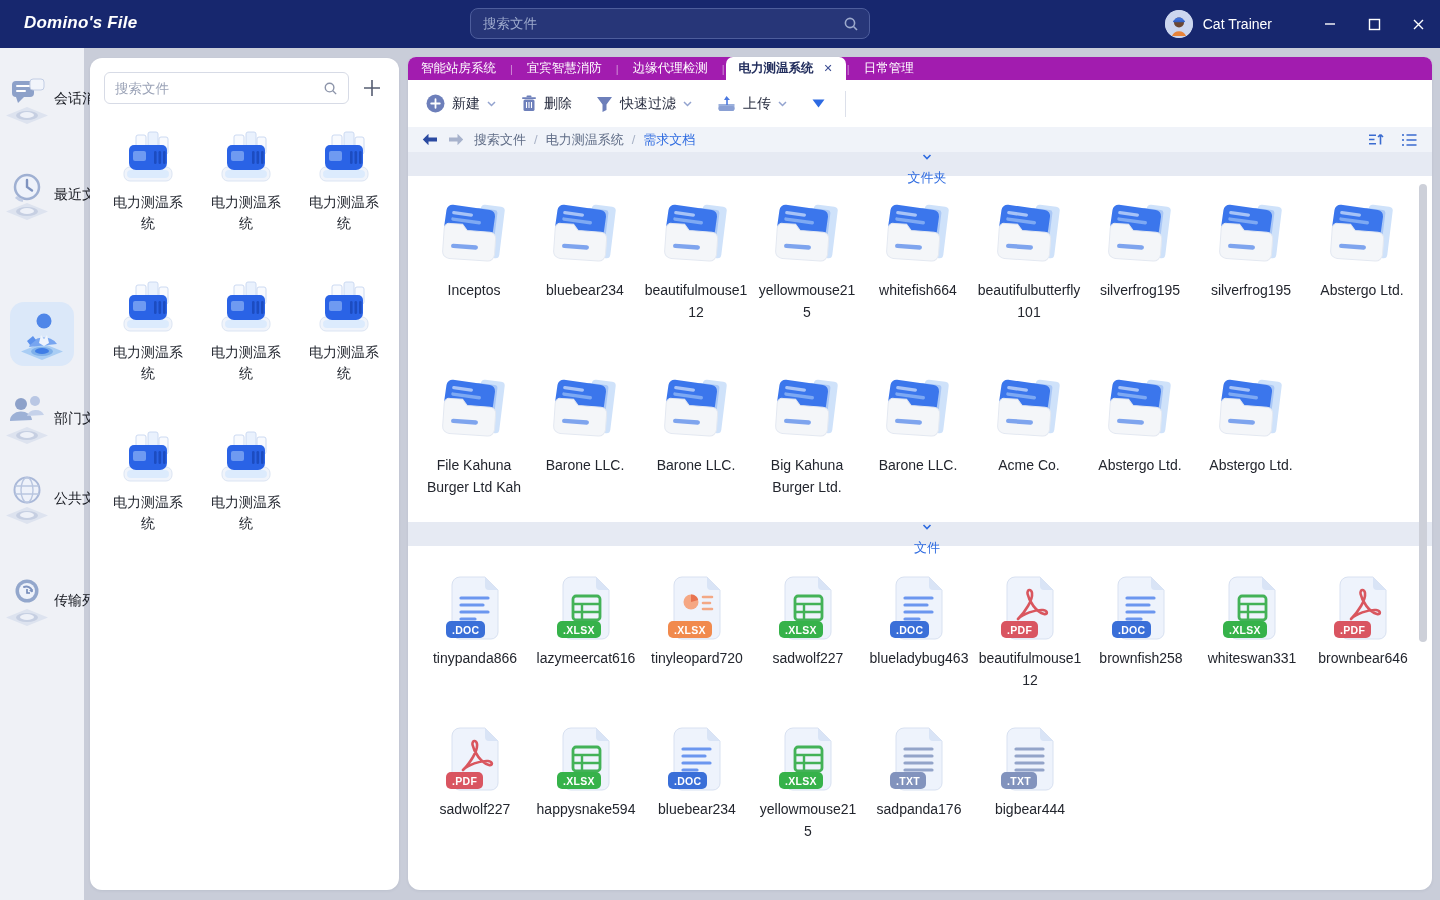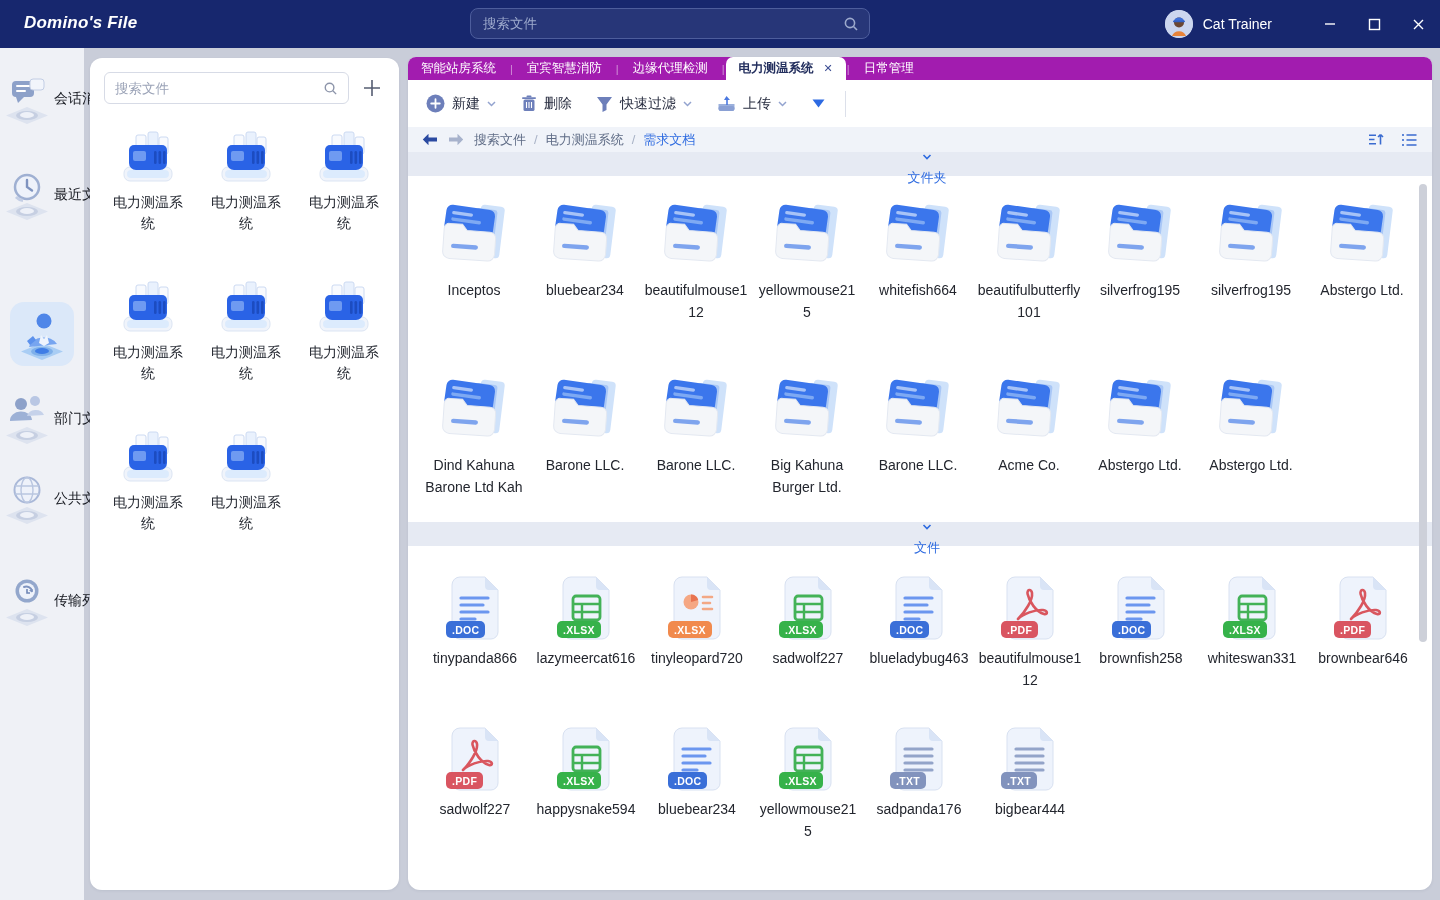--- a/index.html
+++ b/index.html
@@ -662,21 +662,21 @@
               <g transform="rotate(8 32 20)">
                 <rect x="9" y="5" width="49" height="27" rx="6" fill="#3b76ec"></rect>
                 <rect x="15" y="11" width="21" height="3.4" rx="1.7" fill="#a7c3f7"></rect>
                 <rect x="15" y="17.5" width="30" height="3.4" rx="1.7" fill="#7ea9f3"></rect>
               </g>
               <g transform="rotate(4 36 45)">
                 <path d="M7 28 a5 5 0 0 1 5-5 h13 l5 6 h23 a6 6 0 0 1 6 6 v16 a7 7 0 0 1-7 7 h-38 a7 7 0 0 1-7-7 Z" fill="#f4f6f9" stroke="#e3e8f1"></path>
                 <rect x="15" y="43" width="27" height="4.4" rx="2.2" fill="#7ea4ee"></rect>
               </g>
             </svg></span>
-          <span class="glabel">Dind Kahuna Barone Ltd Kah</span>
+          <span class="glabel">File Kahuna Burger Ltd Kah</span>
         </div>
         <div class="gitem">
           <span><svg width="76" height="66" viewBox="0 0 76 66">
               <g transform="rotate(7 50 30)">
                 <rect x="42" y="3" width="24" height="52" rx="4" fill="#cfe2fa"></rect>
                 <rect x="37" y="7" width="22" height="48" rx="3" fill="#a9c7f6"></rect>
               </g>
               <g transform="rotate(8 32 20)">
                 <rect x="9" y="5" width="49" height="27" rx="6" fill="#3b76ec"></rect>
                 <rect x="15" y="11" width="21" height="3.4" rx="1.7" fill="#a7c3f7"></rect>

